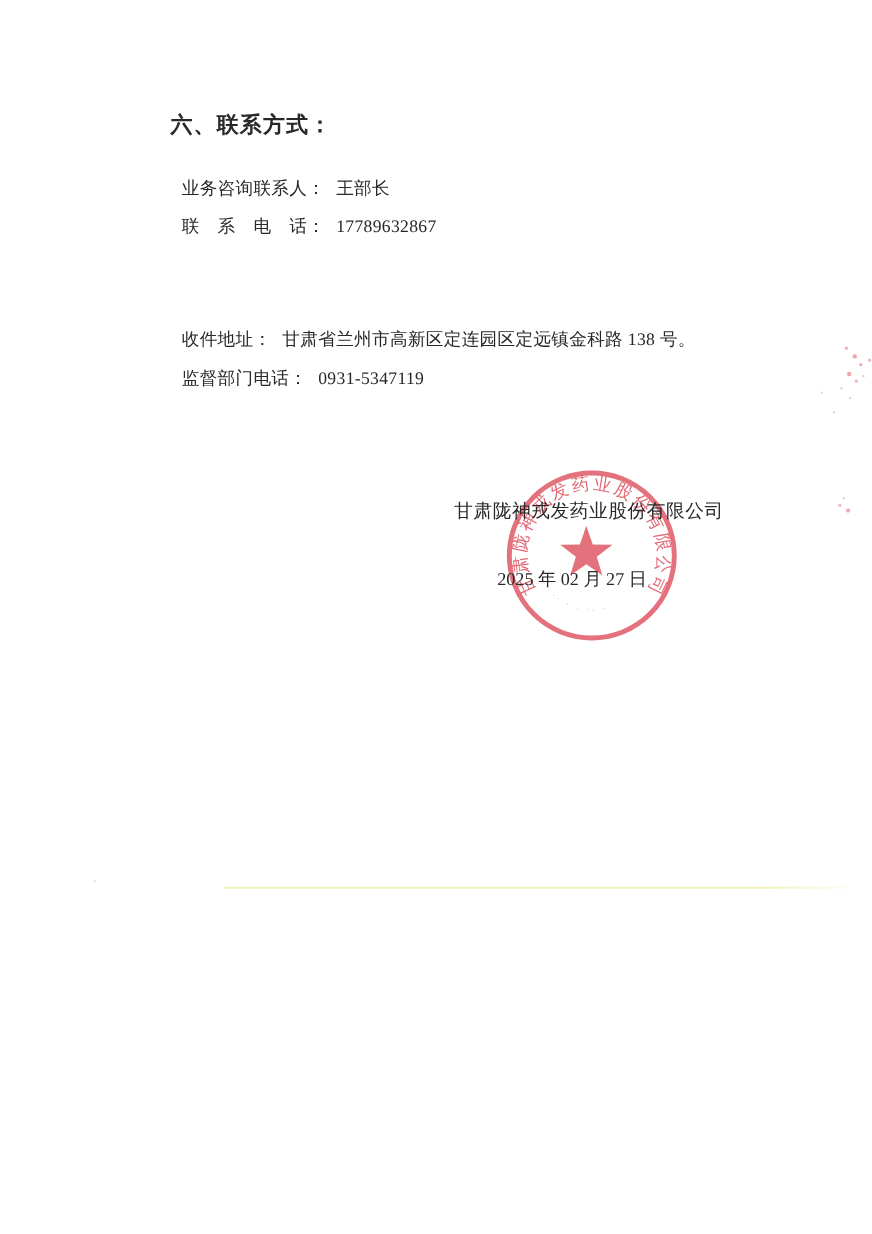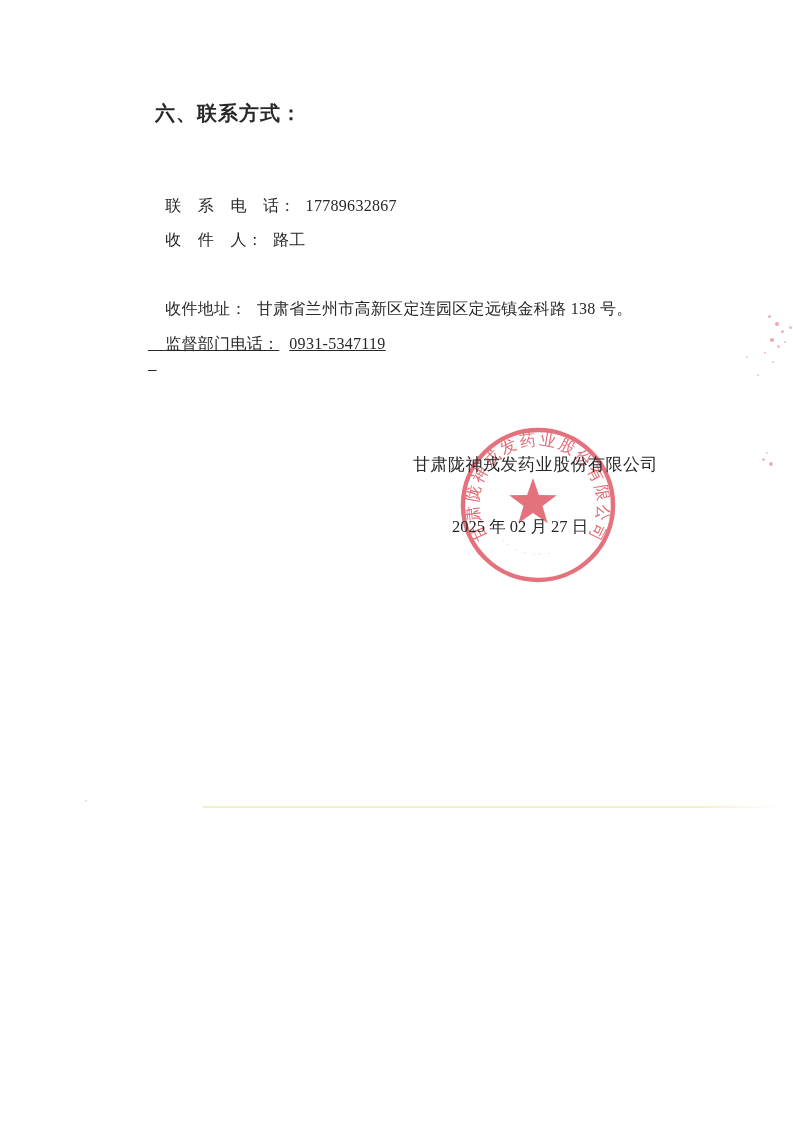--- a/index.html
+++ b/index.html
@@ -36,21 +36,21 @@
     font-size: 16px;
     white-space: pre;
     letter-spacing: 0.3px;
   }
   .contact-line .value { margin-left: 10px; }
   .line-1 { top: 143px; }
   .line-2 { top: 178px; text-align: center; }
   .line-3 { top: 212px; }
   .line-4 { top: 246px; }
   .line-5 { top: 281px; text-align: center; }
-  .line-6 { top: 316px; text-decoration: underline; }
+  .line-6 { top: 316px; }
 
   .sig-company {
     position: absolute;
     left: 413px;
     top: 453px;
     font-size: 17px;
     letter-spacing: 0.5px;
     white-space: pre;
     z-index: 3;
   }
@@ -100,25 +100,25 @@
     z-index: 1;
   }
 </style>
 </head>
 <body>
 
 <div class="page">
 
   <div class="section-title">六、联系方式：</div>
 
+  <div class="contact-line line-1">
+    <span class="label">业务咨询联系人：</span><span class="value">王部长</span>
+  </div>
   <div class="contact-line line-2">
     <span class="label">联　系　电　话：</span><span class="value">17789632867</span>
-  </div>
-  <div class="contact-line line-3">
-    <span class="label">收　件　人：</span><span class="value">路工</span>
   </div>
   <div class="contact-line line-5">
     <span class="label">收件地址：</span><span class="value">甘肃省兰州市高新区定连园区定远镇金科路 138 号。</span>
   </div>
   <div class="contact-line line-6">
     <span class="label">监督部门电话：</span><span class="value">0931-5347119</span>
   </div>
 
   <div class="sig-company">甘肃陇神戎发药业股份有限公司</div>
   <div class="sig-date">2025 年 02 月 27 日</div>

